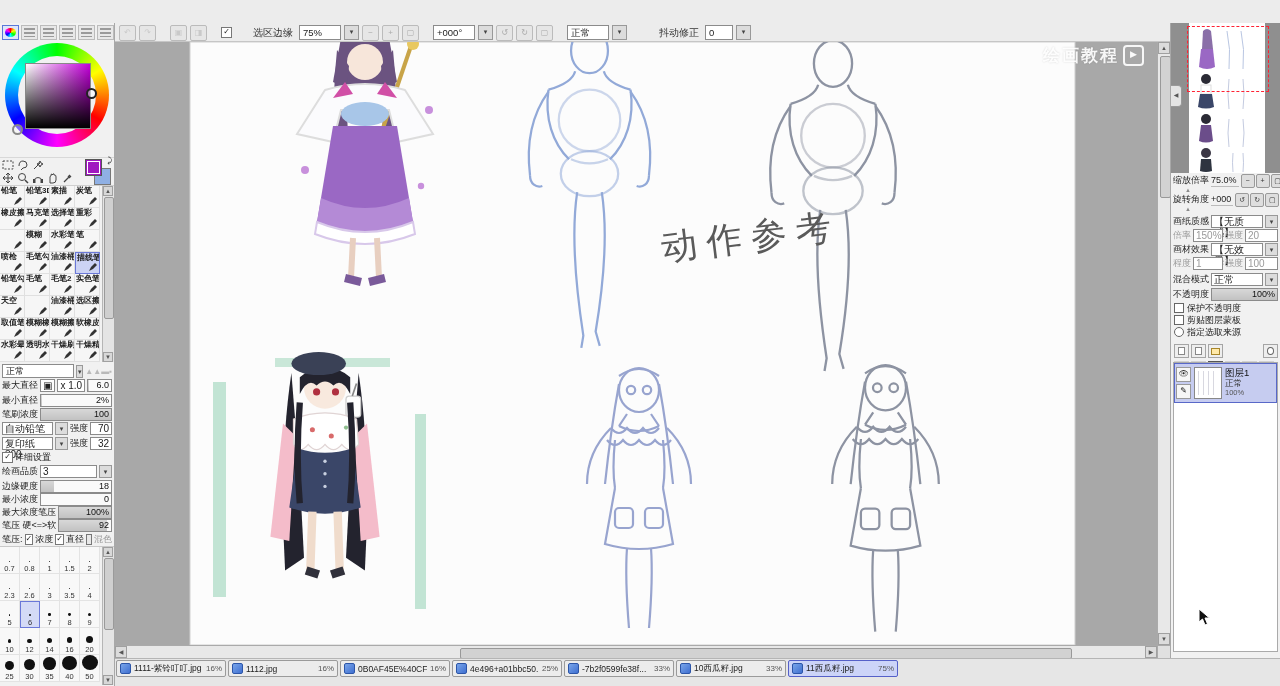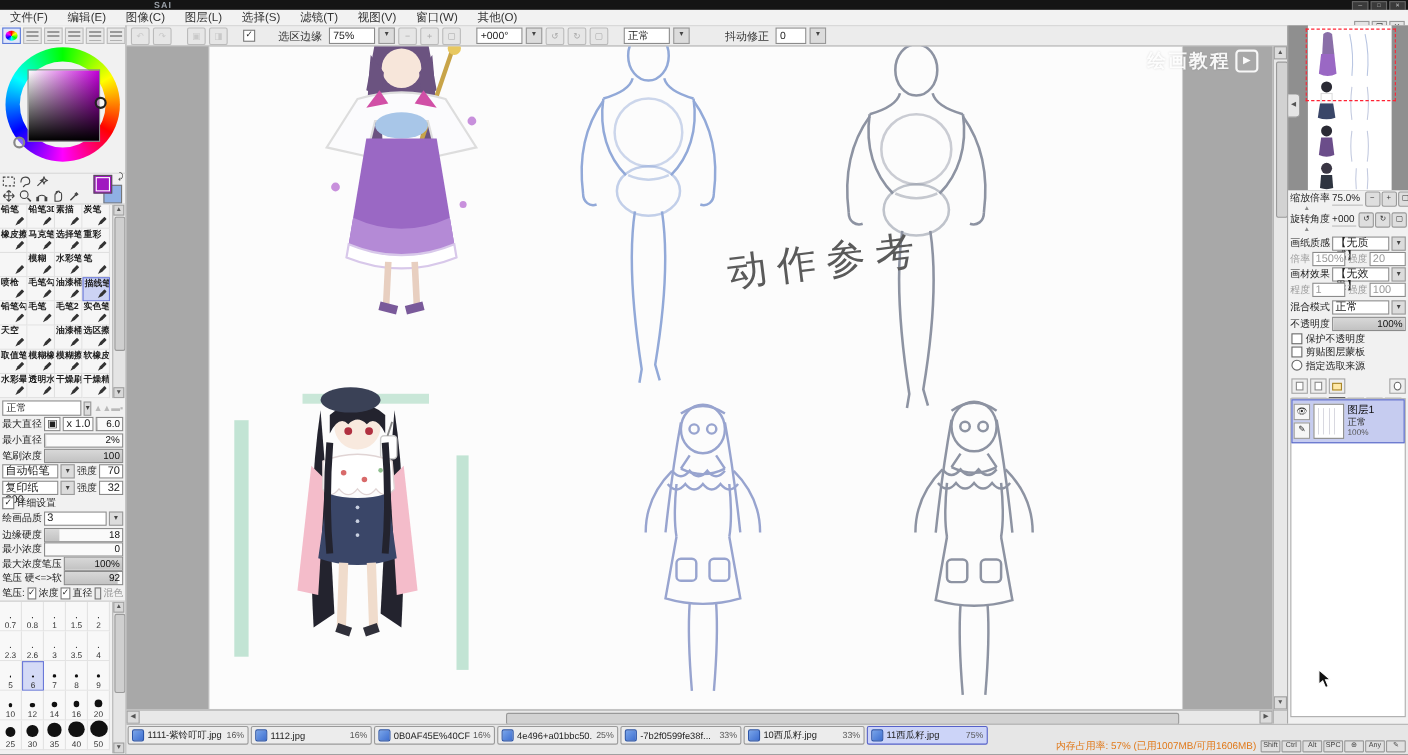--- a/index.html
+++ b/index.html
@@ -130,48 +130,21 @@
   .memory{font-size:9px;color:#e07818;}
   .keys{display:flex;gap:1px;}
   .key{min-width:14px;height:9px;background:#e0e0e0;border:1px solid #999;font-size:6.5px;line-height:8px;text-align:center;color:#444;padding:0 1px;border-radius:1px;}
   .cursor{position:absolute;left:1198px;top:608px;z-index:20;}
 </style>
 </head>
 <body>
 
 <div id="app">
 
-  <div class="titlebar">
-    <span class="app">SAI</span>
-    <div class="winbtns">
-      <span>─</span>
-      <span>□</span>
-      <span>✕</span>
-    </div>
-  </div>
-
-  <div class="menubar">
-    <div class="menu-items">
-
-    <span class="menu-item">文件(F)</span>
-        <span class="menu-item">编辑(E)</span>
-        <span class="menu-item">图像(C)</span>
-        <span class="menu-item">图层(L)</span>
-        <span class="menu-item">选择(S)</span>
-        <span class="menu-item">滤镜(T)</span>
-        <span class="menu-item">视图(V)</span>
-        <span class="menu-item">窗口(W)</span>
-        <span class="menu-item">其他(O)</span>
-      </div>
-    <div class="mdibtns">
-      <span>─</span>
-      <span>❐</span>
-      <span>✕</span>
-    </div>
-  </div>
+
 
   <div class="toolbar">
     <span class="tbtn dis">↶</span>
     <span class="tbtn dis">↷</span>
     <span class="tgap"></span>
     <span class="tbtn dis">▣</span>
     <span class="tbtn dis">◨</span>
     <span class="tgap"></span>
     <span class="cbx">✓</span>
     <span class="tlabel">选区边缘</span>
@@ -1007,31 +980,18 @@
           <span class="tab-label">10西瓜籽.jpg</span>
           <span class="tab-zoom">33%</span>
         </div>
 
         <div class="tab active">
           <span class="tab-icon"></span>
           <span class="tab-label">11西瓜籽.jpg</span>
           <span class="tab-zoom">75%</span>
         </div>
       </div>
-    <div class="statusline">
-      <span class="memory">内存占用率: 57% (已用1007MB/可用1606MB)</span>
-      <span class="keys">
-
-      <span class="key">Shift</span>
-          <span class="key">Ctrl</span>
-          <span class="key">Alt</span>
-          <span class="key">SPC</span>
-          <span class="key">⊕</span>
-          <span class="key">Any</span>
-          <span class="key">✎</span>
-        </span>
-    </div>
   </div>
 
   <svg class="cursor" width="14" height="18" viewBox="0 0 14 18">
     <path d="M1 1 L1 14 L4.5 11 L7 17 L9.5 16 L7 10 L11.5 10 Z" fill="#111" stroke="#fff" stroke-width="1"></path>
   </svg>
 </div>
 
 </body></html>

